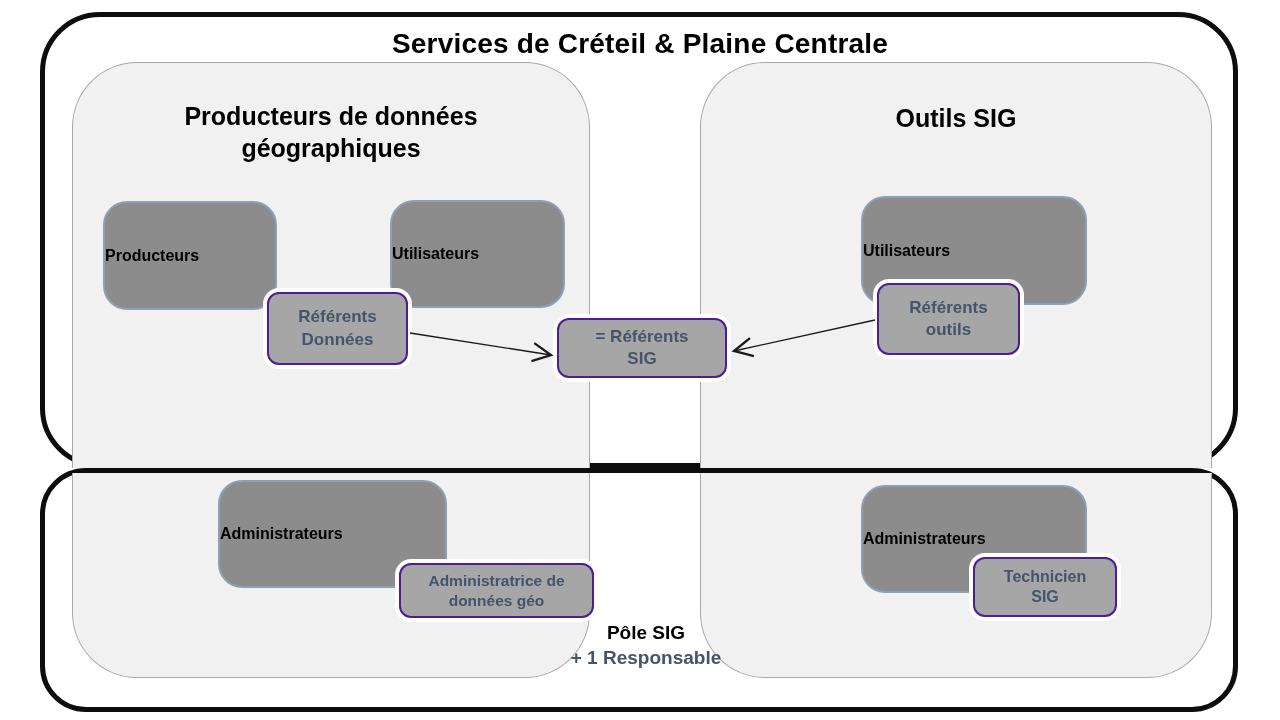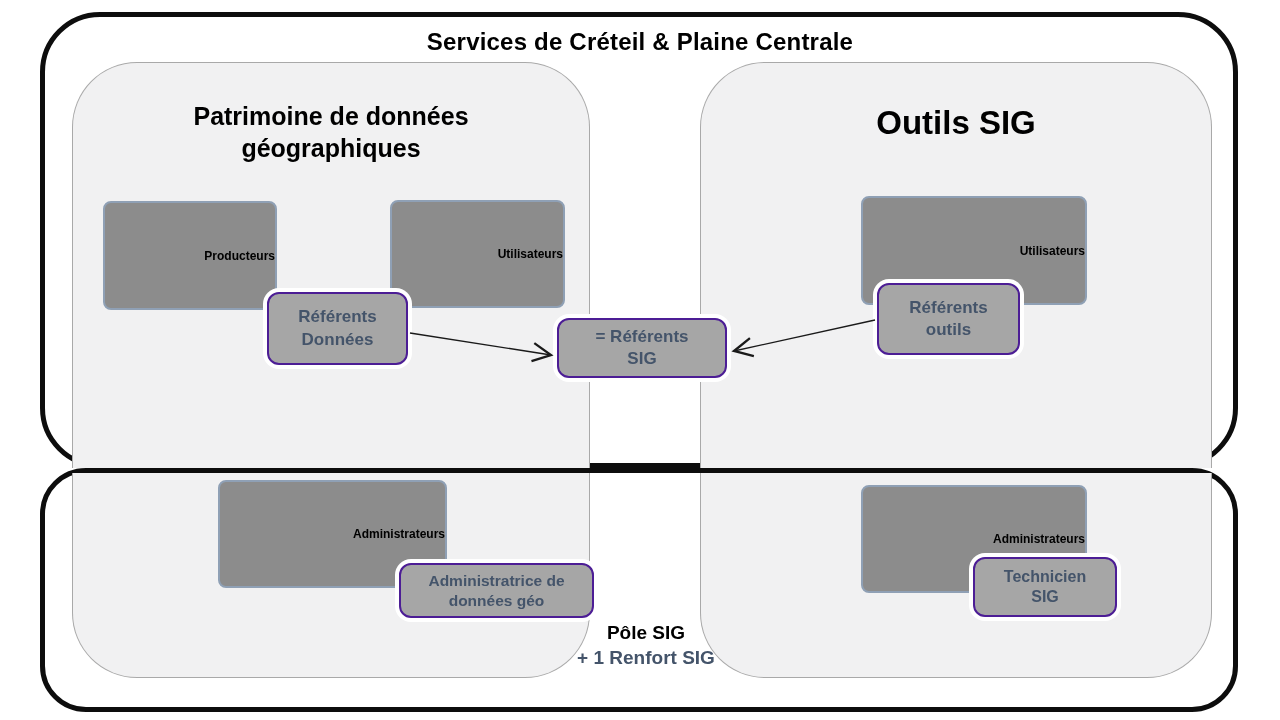--- a/index.html
+++ b/index.html
@@ -16,34 +16,34 @@
 
   
   .panel { background:#f1f1f2; border:1px solid #a9a9a9; }
   .panel-tl { left:72px;  top:62px;  width:518px; height:406px; border-radius:65px 65px 0 0; border-bottom:none; }
   .panel-tr { left:700px; top:62px;  width:512px; height:406px; border-radius:65px 65px 0 0; border-bottom:none; }
   .panel-bl { left:72px;  top:473px; width:518px; height:205px; border-radius:0 0 65px 65px; border-top:none; }
   .panel-br { left:700px; top:473px; width:512px; height:205px; border-radius:0 0 65px 65px; border-top:none; }
 
   .services-title {
     left:0; top:28px; width:1280px; text-align:center;
-    font-size:24px; font-weight:bold; color:#000000; letter-spacing:0.2px;
+    font-size:28px; font-weight:bold; color:#000000; letter-spacing:0.2px;
   }
   .panel-title {
     text-align:center; font-weight:bold; color:#000000;
     white-space:pre-line; line-height:1.28;
   }
   .title-patrimoine { left:92px;  top:100px; width:478px; font-size:25px; }
-  .title-outils     { left:700px; top:102px; width:512px; font-size:33px; }
+  .title-outils     { left:700px; top:102px; width:512px; font-size:25px; }
 
   
   .dark-box {
-    background:#8c8c8c; border:2px solid #8fa0b5; border-radius:8px;
-    display:flex; align-items:center; justify-content:flex-end;
-    font-size:12px; font-weight:bold; color:#000000;
+    background:#8c8c8c; border:2px solid #8fa0b5; border-radius:24px;
+    display:flex; align-items:center; justify-content:flex-start;
+    font-size:16px; font-weight:bold; color:#000000;
   }
   .box-producteurs        { left:103px; top:201px; width:174px; height:109px; }
   .box-utilisateurs-left  { left:390px; top:200px; width:175px; height:108px; }
   .box-utilisateurs-right { left:861px; top:196px; width:226px; height:109px; }
   .box-admins-left        { left:218px; top:480px; width:229px; height:108px; }
   .box-admins-right       { left:861px; top:485px; width:226px; height:108px; }
 
   
   .light-box {
     background:#a6a6a6; border:2px solid #4c1d95; border-radius:12px;
@@ -70,21 +70,21 @@
 
   <div class="abs outer outer-top"></div>
   <div class="abs outer outer-bottom"></div>
 
   <div class="abs panel panel-tl"></div>
   <div class="abs panel panel-tr"></div>
   <div class="abs panel panel-bl"></div>
   <div class="abs panel panel-br"></div>
 
   <div class="abs services-title">Services de Créteil &amp; Plaine Centrale</div>
-  <div class="abs panel-title title-patrimoine">Patrimoine de données
+  <div class="abs panel-title title-patrimoine">Producteurs de données
 géographiques</div>
   <div class="abs panel-title title-outils">Outils SIG</div>
 
   <div class="abs dark-box box-producteurs">
     <span>Producteurs</span>
   </div>
   <div class="abs dark-box box-utilisateurs-left">
     <span>Utilisateurs</span>
   </div>
   <div class="abs dark-box box-utilisateurs-right">
@@ -113,16 +113,16 @@
       <marker id="openArrow" markerUnits="userSpaceOnUse" markerWidth="30" markerHeight="30" viewBox="-15 -8 18 16" refX="0" refY="0" orient="auto">
         <path d="M -11 -5.5 L 0 0 L -11 5.5" fill="none" stroke="#1a1a1a" stroke-width="1.4"></path>
       </marker>
     </defs>
     <line x1="410" y1="333" x2="551" y2="355" stroke="#1a1a1a" stroke-width="1.4" marker-end="url(#openArrow)"></line>
     <line x1="875" y1="320" x2="734" y2="351" stroke="#1a1a1a" stroke-width="1.4" marker-end="url(#openArrow)"></line>
   </svg>
 
   <div class="abs footer-block">
     <div class="footer-pole">Pôle SIG</div>
-    <div class="footer-line">+ 1 Renfort SIG</div>
+    <div class="footer-line">+ 1 Responsable</div>
   </div>
 
 </div>
 
 </body></html>

